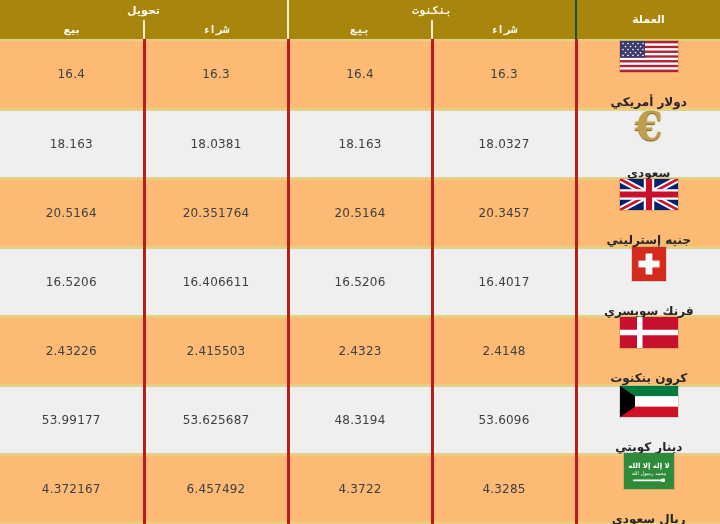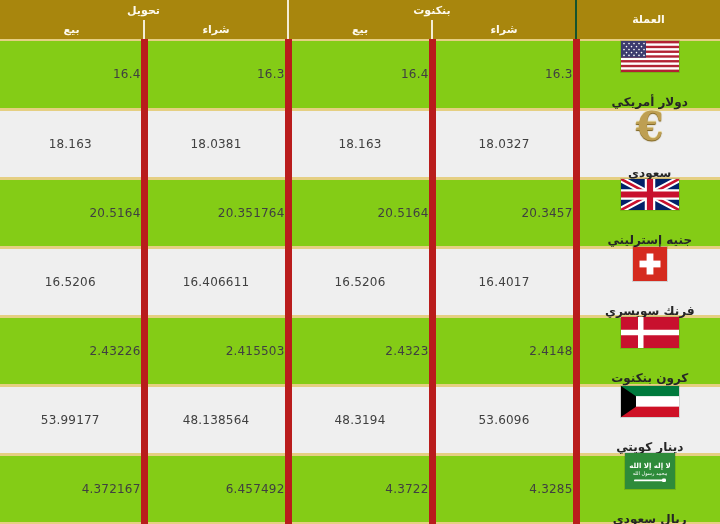--- a/index.html
+++ b/index.html
@@ -17,30 +17,30 @@
   thead th {
     background: #A8860D;
     color: #FDFAEE;
     font-size: 11px;
     font-weight: bold;
     text-align: center;
     vertical-align: middle;
   }
   thead tr.group-row th { height: 20px; }
   thead tr.sub-row th   { height: 20px; }
-  thead th.v-split { border-left: 2px solid #F3EDD6; }
+  thead th.v-split { border-left: 2px solid #F3EDD6; font-family: Liberation Mono, monospace; }
   thead th.currency-head { border-left: 2px solid #14532d; }
 
   
   tbody tr { height: 69px; border-bottom: 3px solid #E5CF82; }
   tbody tr:first-child { border-top: 2px solid #E5CF82; }
-  tbody tr.bg-white td { background: #84cc16; text-align: right; }
+  tbody tr.bg-white td { background: #fdba74; }
   tbody tr.bg-gray  td { background: #EFEFEF; }
   tbody td {
-    border-left: 7px solid #b91c1c;
+    border-left: 3px solid #b91c1c;
     text-align: center;
     vertical-align: middle;
   }
   tbody td:first-child { border-left: none; }
 
   td.rate {
     font-size: 12px;
     color: #404040;
     letter-spacing: 0.2px;
   }
@@ -216,21 +216,21 @@
               <rect y="12.75" width="58" height="5.5" fill="#fff"></rect>
             </svg>
           </span>
           <span class="currency-label">كرون بنكنوت</span>
         </div>
       </td>
     </tr>
 
     <tr class="bg-gray">
       <td class="rate">53.99177</td>
-      <td class="rate">48.138564</td>
+      <td class="rate">53.625687</td>
       <td class="rate">48.3194</td>
       <td class="rate">53.6096</td>
       <td class="currency-cell">
         <div class="cell-stack">
           <span class="flag-box">
             <svg width="58" height="31" viewBox="0 0 58 31">
               <rect width="58" height="10.33" fill="#007A3D"></rect>
               <rect y="10.33" width="58" height="10.33" fill="#fff"></rect>
               <rect y="20.66" width="58" height="10.34" fill="#CE1126"></rect>
               <polygon points="0,0 15,10.33 15,20.66 0,31" fill="#000"></polygon>

